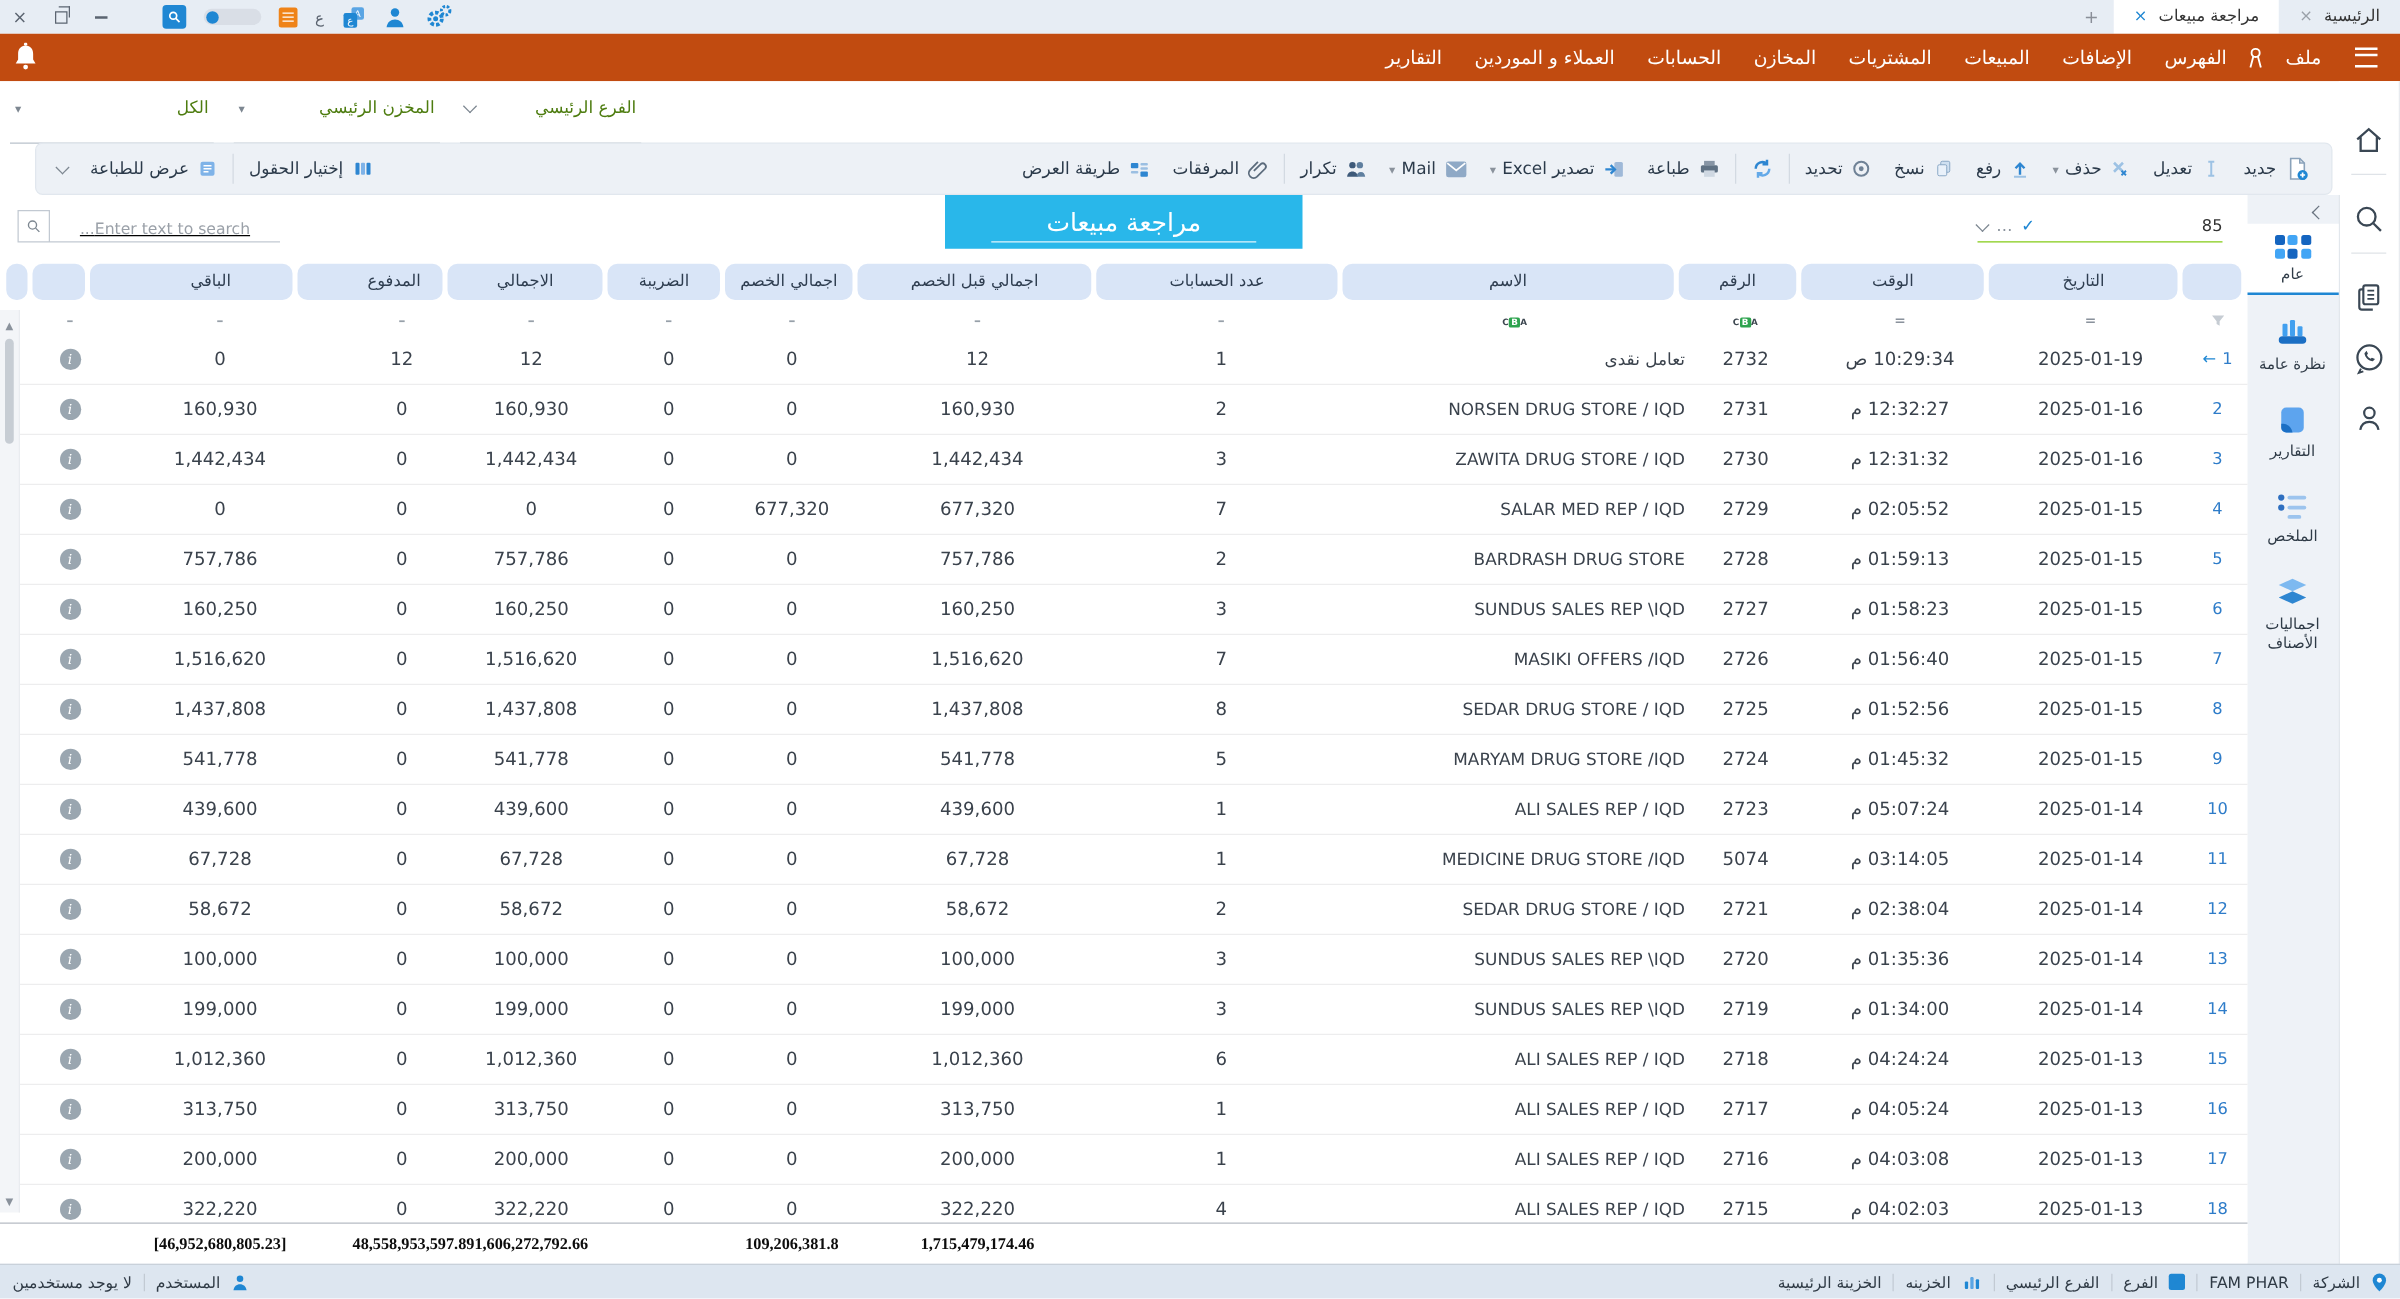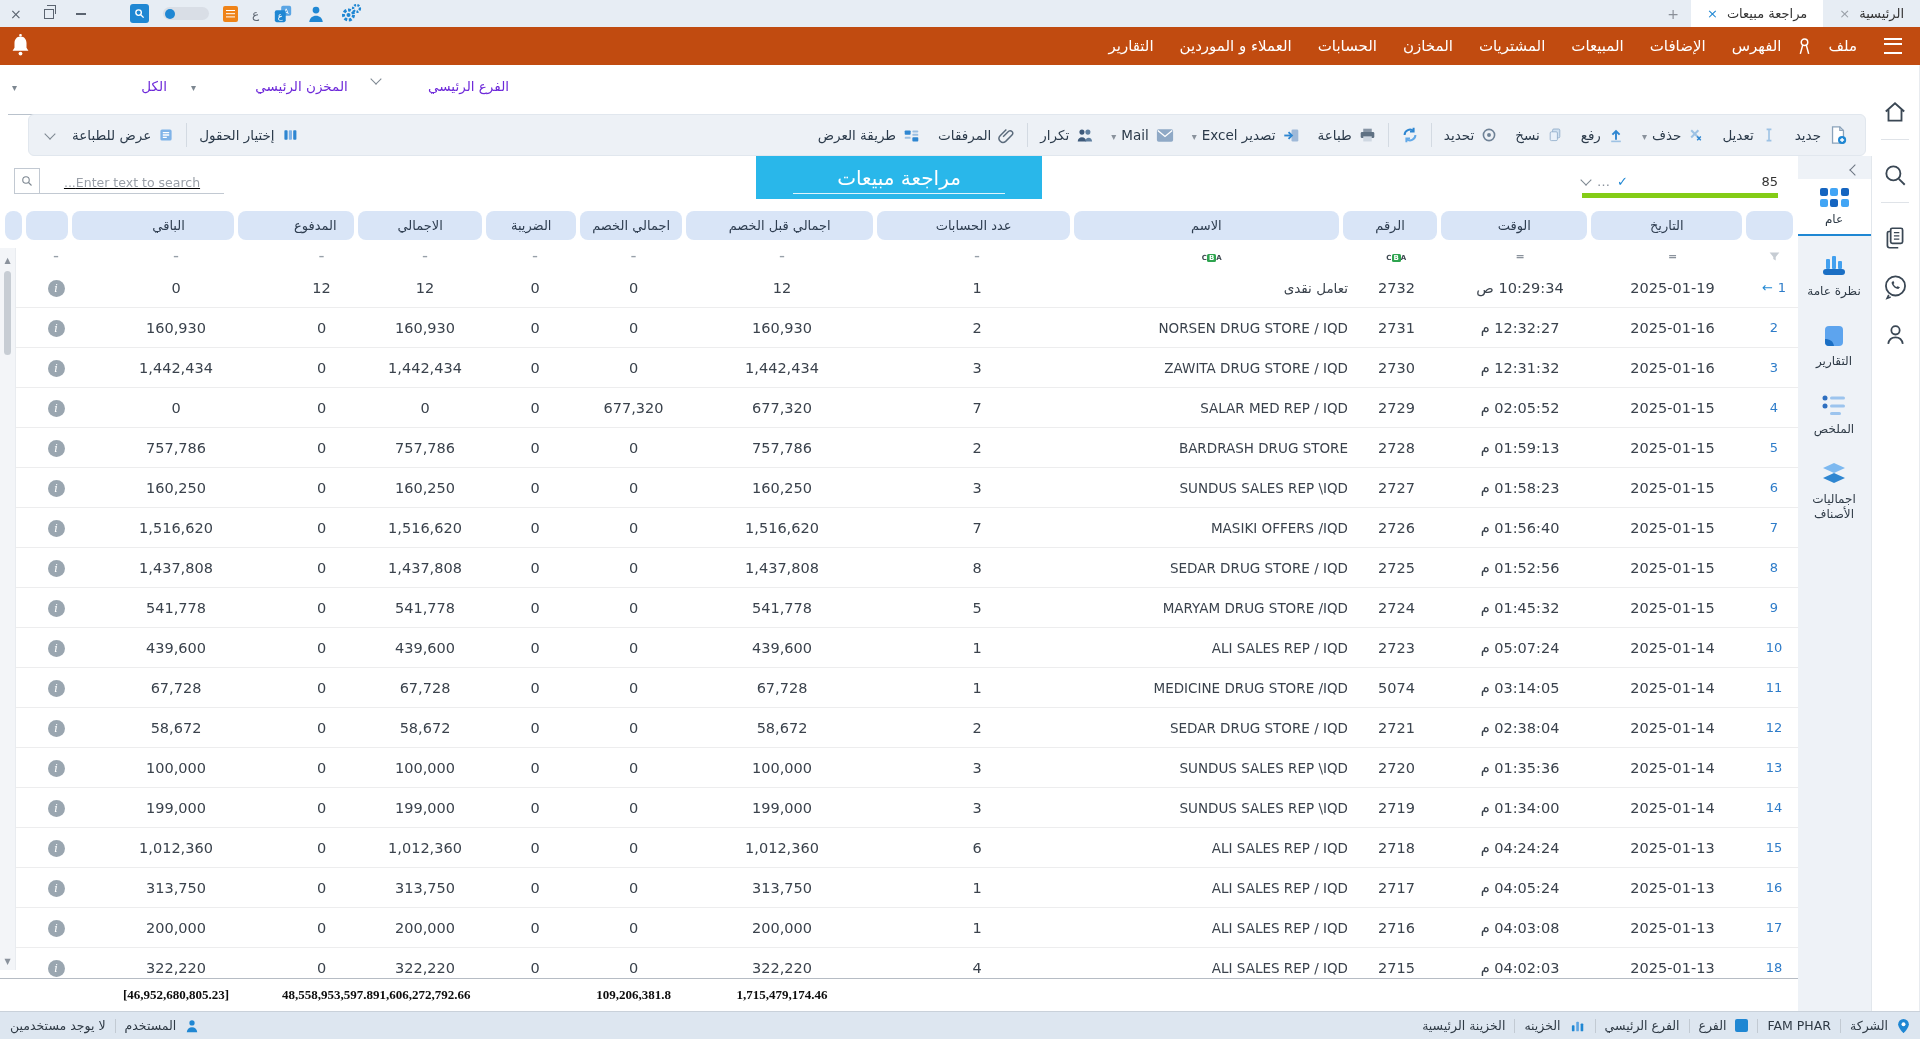--- a/index.html
+++ b/index.html
@@ -46,21 +46,21 @@
   #menubar{position:absolute;top:27px;left:0;right:0;height:38px;background:#c14b10;display:flex;align-items:center;color:#fff;padding-right:10px;gap:0;}
   .burger{width:18px;height:12px;border-top:2px solid #fff;border-bottom:2px solid #fff;position:relative;margin:0 8px 0 14px;}
   .burger::before{content:"";position:absolute;top:3px;left:0;width:18px;height:2px;background:#fff;}
   .menuitem{padding:0 13px;font-size:15px;white-space:nowrap;}
   .menuicon{margin:0 4px;}
   #bell{position:absolute;left:10px;top:7px;}
 
   
   #filterbar{position:absolute;top:65px;left:0;right:0;height:47px;background:#fff;}
   #filters{position:absolute;left:8px;top:13px;width:505px;display:flex;gap:16px;}
-  .dd{display:flex;justify-content:space-between;border-bottom:1px solid #b9c2cc;padding:0 4px 20px 4px;font-size:13.5px;color:#6d28d9;}
+  .dd{display:flex;align-items:center;justify-content:space-between;border-bottom:1px solid #b9c2cc;padding:0 4px 20px 4px;font-size:13.5px;color:#4d7c0f;}
   .dd-branch{width:140px;}.dd-warehouse{width:160px;}.dd-scope{width:158px;}
   .ddarrow::before{content:"▾";color:#7d8791;font-size:10px;}
 
   
   #toolbar{position:absolute;top:114px;left:28px;right:54px;height:40px;background:#edf1f6;border:1px solid #e1e7ee;border-radius:6px;display:flex;align-items:center;padding:0 8px;}
   .tbtn{display:flex;align-items:center;gap:7px;font-size:13.5px;color:#2b3a4a;padding:0 9px;height:32px;white-space:nowrap;}
   .tsep{width:1px;height:24px;background:#d3dae2;margin:0 3px;}
   .tspacer{flex:1;}
   #toolbar .g-caret{margin-right:-2px;}
 
@@ -79,21 +79,21 @@
   .two-line{line-height:1.25;}
 
   
   #grid{position:absolute;left:0;right:122px;top:156px;bottom:27px;background:#fff;}
   #searchrow{position:relative;height:51px;}
   #searchbox{position:absolute;left:14px;top:12px;display:flex;direction:ltr;align-items:flex-end;text-decoration:underline;}
   .sicon-box{width:24px;height:24px;border:1px solid #c2c9d2;background:#fff;display:flex;align-items:center;justify-content:center;}
   #search-input{width:172px;border-bottom:1px solid #c2c9d2;font-size:12.5px;color:#9aa0a8;padding:4px 6px 3px;text-align:center;direction:rtl;}
   #pagetitle{position:absolute;left:50%;transform:translateX(-50%);top:0;width:286px;height:43px;background:#29b7ea;color:#fff;font-size:20px;display:flex;align-items:center;justify-content:center;}
   #pagetitle .tunder{position:absolute;bottom:5px;left:13%;width:74%;height:1px;background:rgba(255,255,255,.85);}
-  #recnav{position:absolute;right:20px;top:18px;width:196px;display:flex;direction:ltr;align-items:center;gap:7px;border-bottom:5px solid #84cc16;padding-bottom:4px;font-size:13px;color:#333;}
+  #recnav{position:absolute;right:20px;top:18px;width:196px;display:flex;direction:ltr;align-items:center;gap:7px;border-bottom:1px solid #84cc16;padding-bottom:4px;font-size:13px;color:#333;}
   #recnav .spacer{flex:1;}
 
   
   .cell{box-sizing:border-box;}
   .cn{width:48px;}.cd{width:155px;}.ct{width:150px;}.cno{width:97px;}.cna{width:272px;}
   .ci{width:198px;}.cbd{width:192px;}.cdi{width:105px;}.ctx{width:92px;}.cto{width:128px;}
   .cp{width:118px;padding-left:39px;}.cr{width:165px;padding-left:31px;}.cin{width:44px;}.csc{width:17px;}
 
   #gridhead{display:flex;padding:2px 3px;}
   .hc{margin:2px;background:#d9e5f7;border-radius:8px;height:29px;line-height:29px;text-align:center;font-size:13px;color:#2e3d50;overflow:hidden;white-space:nowrap;}

